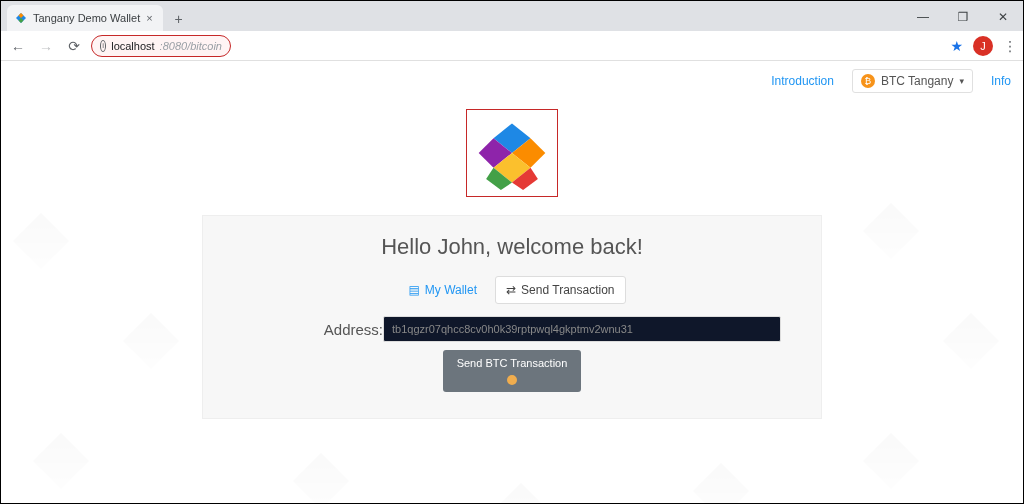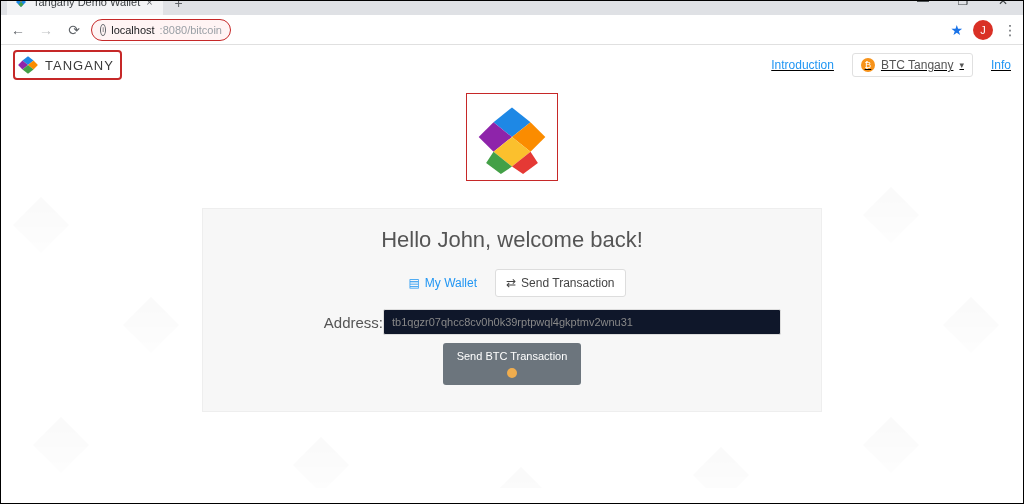--- a/index.html
+++ b/index.html
@@ -1,56 +1,56 @@
 <!DOCTYPE html>
 <html><head>
 <meta charset="utf-8">
 <style>
   * { box-sizing: border-box; margin: 0; padding: 0; font-family: "Segoe UI", Arial, sans-serif; }
   html, body { width: 1024px; height: 504px; overflow: hidden; }
   body { border: 1px solid #000; position: relative; background: #fff; }
 
   
-  .titlebar { height: 14px; background: #dfe1e5; display: flex; align-items: flex-end; }
+  .titlebar { height: 30px; background: #dfe1e5; display: flex; align-items: flex-end; }
   .tab { height: 26px; background: #f2f3f5; border-top-left-radius: 6px; border-top-right-radius: 6px; margin-left: 6px; display: flex; align-items: center; padding: 0 10px 0 8px; font-size: 11px; color: #3c4043; gap: 6px; min-width: 150px; }
   .favicon { width: 12px; height: 12px; }
   .tab-close { font-size: 11px; color: #5f6368; margin-left: auto; }
   .newtab { width: 20px; height: 20px; display: flex; align-items: center; justify-content: center; color: #5f6368; font-size: 14px; margin-left: 6px; margin-bottom: 2px; }
   .win-controls { margin-left: auto; display: flex; }
   .win-btn { width: 40px; height: 28px; display: flex; align-items: center; justify-content: center; color: #3c4043; font-size: 12px; }
   .toolbar { height: 30px; background: #fff; border-bottom: 1px solid #e0e0e0; display: flex; align-items: center; padding: 0 6px; gap: 6px; }
   .nav-btn { width: 22px; height: 22px; display: flex; align-items: center; justify-content: center; color: #5f6368; border-radius: 50%; font-size: 14px; }
   .urlbar { flex: 0 0 auto; height: 22px; border: 1px solid #c62828; background: #fff4f4; border-radius: 11px; display: flex; align-items: center; padding: 0 8px; font-size: 11px; color: #5f6368; gap: 5px; width: 140px; }
   .info-icon { width: 12px; height: 12px; border: 1px solid #5f6368; border-radius: 50%; display: inline-flex; align-items: center; justify-content: center; font-size: 8px; color: #5f6368; }
   .urlhost { color: #202124; }
-  .urlpath { color: #9aa0a6; }
+  .urlpath { color: #9aa0a6; font-style: italic; }
   .tool-right { margin-left: auto; display: flex; align-items: center; gap: 10px; }
   .star { color: #1a73e8; font-size: 14px; }
   .avatar { width: 20px; height: 20px; border-radius: 50%; background: #d93025; color: #fff; font-size: 11px; display: flex; align-items: center; justify-content: center; }
   .kebab { color: #5f6368; font-size: 14px; }
 
   
   .page { position: relative; height: 443px; background: #fff; overflow: hidden; }
   .bgpattern { position: absolute; inset: 0; opacity: 0.07; }
   .cube { position: absolute; width: 40px; height: 40px; transform: rotate(45deg); background: linear-gradient(135deg,#bbb 0%,#eee 100%); }
   .header { position: relative; display: flex; align-items: center; height: 40px; padding: 6px 12px; }
   .brand { display: flex; align-items: center; gap: 6px; border: 2px solid #c62828; border-radius: 4px; padding: 2px 6px 2px 2px; }
   .brand-logo { width: 22px; height: 22px; }
   .brand-name { font-size: 13px; font-weight: 500; letter-spacing: 1px; color: #3a3a3a; }
-  .header-right { margin-left: auto; display: flex; align-items: center; gap: 18px; font-size: 12px; text-decoration: underline; }
+  .header-right { margin-left: auto; display: flex; align-items: center; gap: 18px; font-size: 12px; }
   .link-blue { color: #2196f3; }
   .net-btn { border: 1px solid #e0e0e0; border-radius: 3px; padding: 4px 8px; display: flex; align-items: center; gap: 6px; color: #555; }
   .btc-dot { width: 14px; height: 14px; border-radius: 50%; background: #f7931a; color:#fff; font-size:9px; display:flex; align-items:center; justify-content:center; }
   .caret { font-size: 9px; color:#555; }
 
   .hero { position: relative; display: flex; flex-direction: column; align-items: center; padding-top: 8px; }
   .hero-box { border: 1px solid #c62828; padding: 6px 8px; display:flex; align-items:center; justify-content:center; }
   .hero-logo { width: 74px; height: 74px; }
 
-  .panel { position: relative; width: 620px; margin: 27px auto 0; background: #f7f7f7; border: 1px solid #eee; padding: 18px 40px 26px; }
+  .panel { position: relative; width: 620px; margin: 18px auto 0; background: #f7f7f7; border: 1px solid #eee; padding: 18px 40px 26px; }
   .welcome { text-align: center; font-size: 22px; font-weight: 300; color: #555; margin-bottom: 16px; }
   .tabs { display: flex; justify-content: center; gap: 8px; margin-bottom: 12px; }
   .tabbtn { font-size: 12px; padding: 6px 10px; display:flex; align-items:center; gap:5px; border-radius:3px; }
   .tabbtn.inactive { color: #2196f3; }
   .tabbtn.active { background: #fff; border:1px solid #ddd; color:#444; }
   .hint { text-align: center; font-size: 11px; color: #666; margin-bottom: 14px; }
   .form-row { display: flex; align-items: center; margin-bottom: 8px; }
   .form-label { width: 140px; font-size: 15px; color: #555; text-align: right; }
   .form-input { flex: 1; height: 26px; border: 1px solid #ddd; border-radius: 2px; background:#0f172a; padding: 0 8px; font-size: 11px; color: #888; }
   .send-btn { display: block; margin: 8px auto 0; background: #6c757d; color: #fff; border: none; border-radius: 3px; padding: 7px 14px; font-size: 11px; display:flex; align-items:center; gap:6px;flex-direction:column; }
@@ -99,29 +99,20 @@
     <div class="cube" style="left:40px; top:380px"></div>
     <div class="cube" style="left:870px; top:150px"></div>
     <div class="cube" style="left:950px; top:260px"></div>
     <div class="cube" style="left:870px; top:380px"></div>
     <div class="cube" style="left:300px; top:400px"></div>
     <div class="cube" style="left:700px; top:410px"></div>
     <div class="cube" style="left:500px; top:430px"></div>
   </div>
 
   <div class="header">
-    <div class="brand">
-      <svg class="brand-logo" viewBox="0 0 40 40">
-        <polygon points="20,4 30,12 20,20 10,12" fill="#1e88e5"></polygon>
-        <polygon points="10,12 20,20 10,28 2,20" fill="#8e24aa"></polygon>
-        <polygon points="30,12 38,20 30,28 20,20" fill="#fb8c00"></polygon>
-        <polygon points="20,20 30,28 20,36 10,28" fill="#43a047"></polygon>
-      </svg>
-      <span class="brand-name">TANGANY</span>
-    </div>
     <div class="header-right">
       <span class="link-blue">Introduction</span>
       <div class="net-btn">
         <span class="btc-dot">₿</span>
         <span>BTC Tangany</span>
         <span class="caret">▾</span>
       </div>
       <span class="link-blue">Info</span>
     </div>
   </div>

